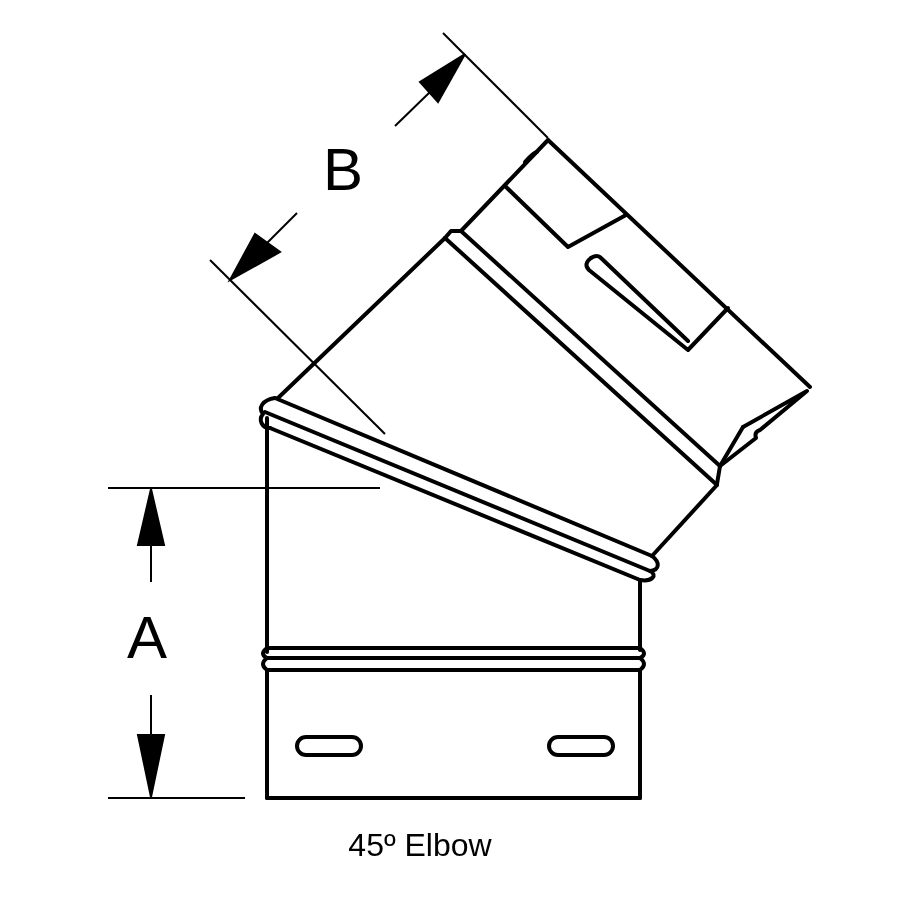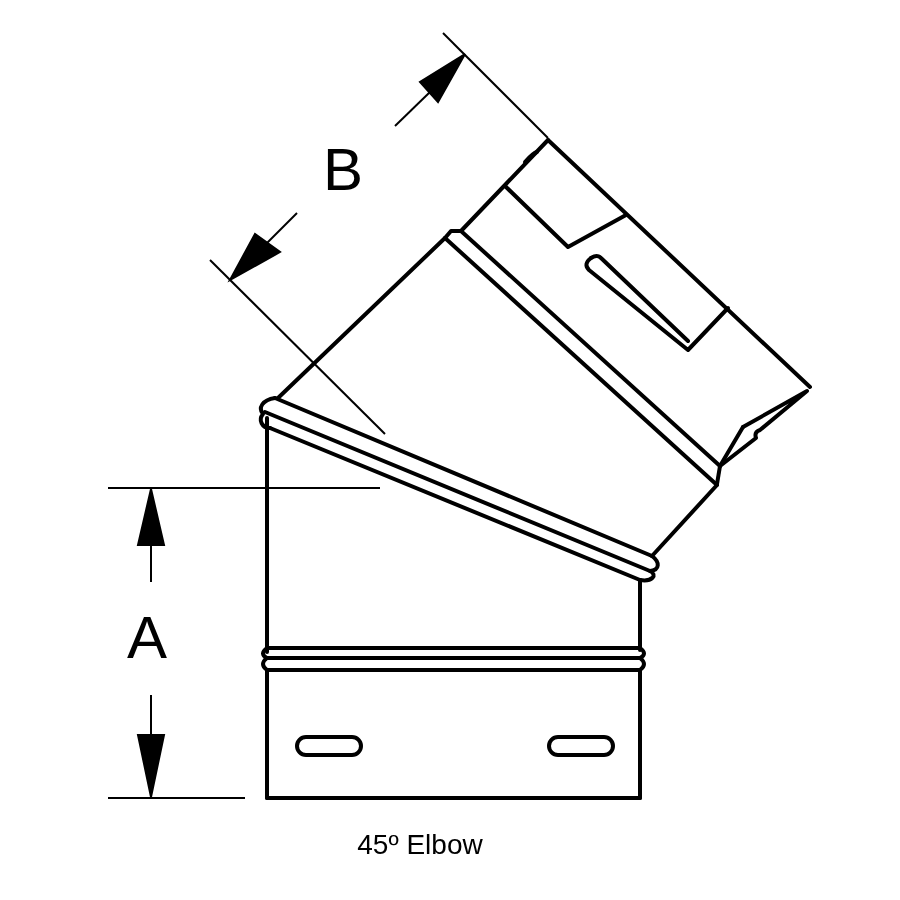--- a/index.html
+++ b/index.html
@@ -1,21 +1,21 @@
 <!DOCTYPE html>
 <html><head>
 <meta charset="utf-8">
 <style>
   html, body { margin:0; padding:0; background:#ffffff; }
   body { width:900px; height:900px; position:relative; overflow:hidden; font-family:"Liberation Sans", sans-serif; }
   svg { position:absolute; left:0; top:0; }
   .lbl { position:absolute; color:#000; font-family:"Liberation Sans", sans-serif; }
   #lblA { left:127px; top:608px; font-size:60px; line-height:60px; }
   #lblB { left:323px; top:140px; font-size:60px; line-height:60px; }
-  #caption { left:0; width:840px; text-align:center; top:822px; font-size:28px; line-height:46px; padding-left:0; }
+  #caption { left:0; width:840px; text-align:center; top:822px; font-size:32px; line-height:46px; padding-left:0; }
 </style>
 </head>
 <body>
 
 <svg width="900" height="900" viewBox="0 0 900 900" xmlns="http://www.w3.org/2000/svg">
   <g fill="none" stroke="#000" stroke-width="4" stroke-linejoin="round" stroke-linecap="round">
 
     <g>
       <line x1="267" y1="418" x2="267" y2="652"></line>
       <line x1="640" y1="580" x2="640" y2="650"></line>

